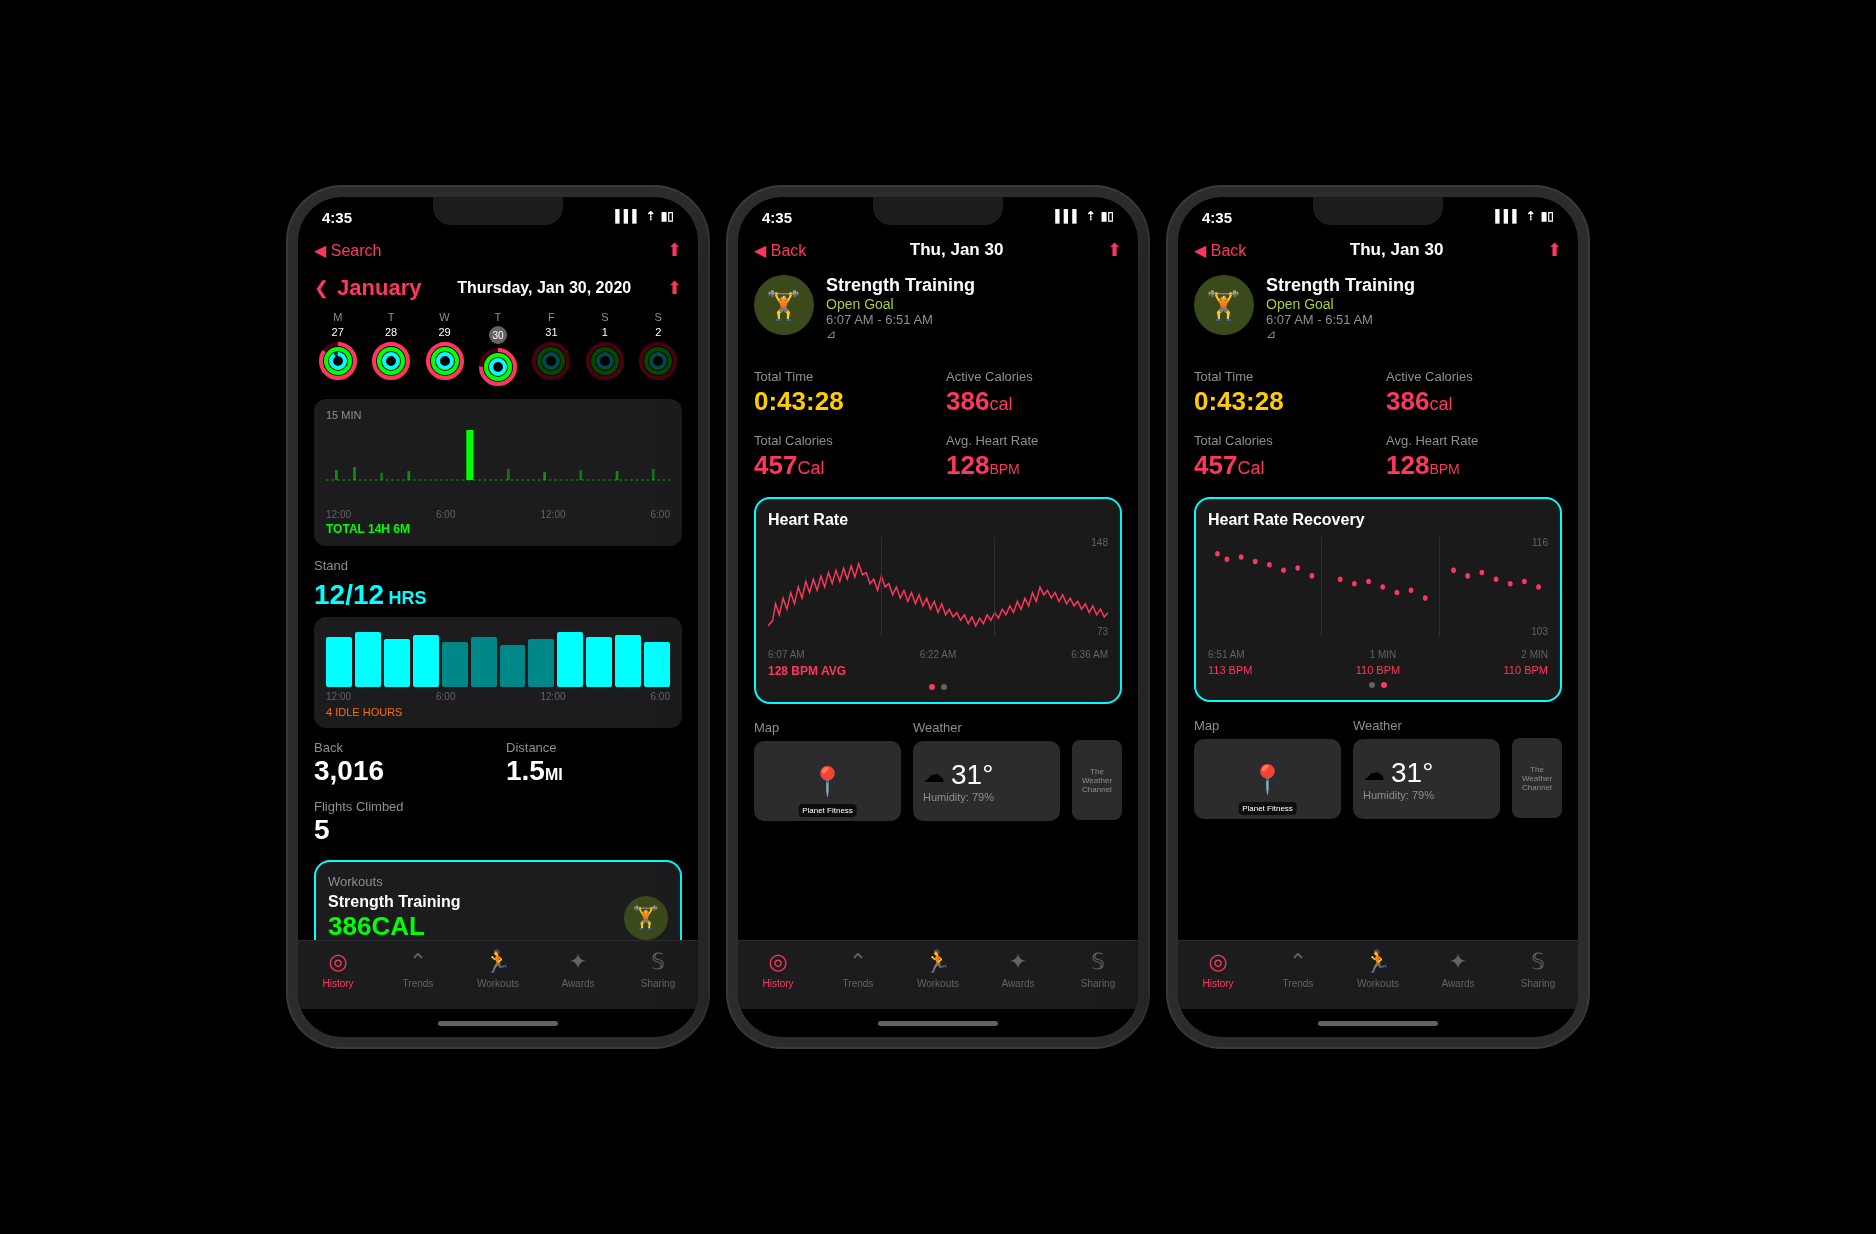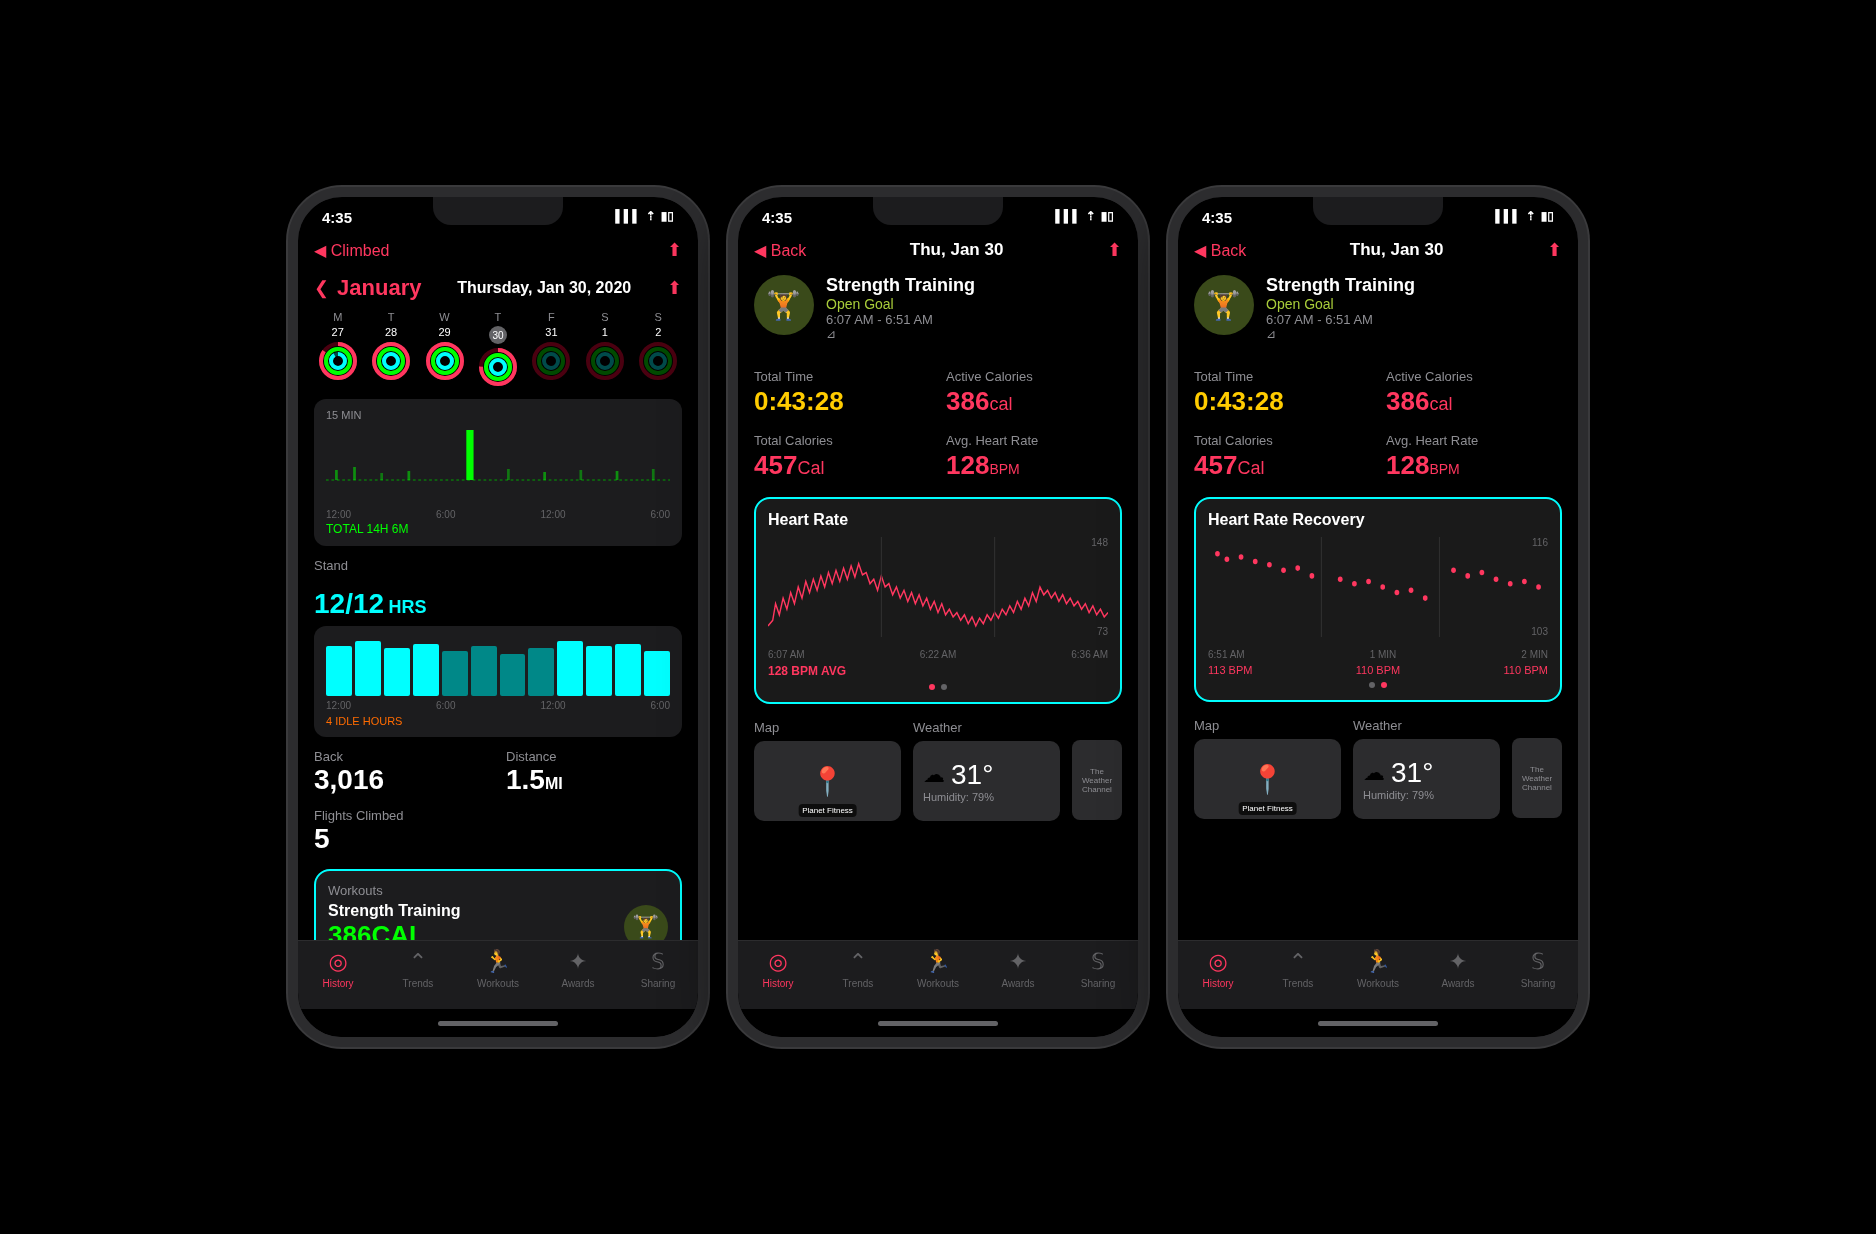--- a/index.html
+++ b/index.html
@@ -155,25 +155,25 @@
       height: 80px;
       position: relative;
       margin-bottom: 4px;
     }
     .chart-time-labels {
       display: flex;
       justify-content: space-between;
       color: #636366;
       font-size: 10px;
     }
-    .total-label { color: #00ff00; font-size: 12px; font-weight: 400; margin-top: 2px; }
+    .total-label { color: #00ff00; font-size: 12px; font-weight: 700; margin-top: 2px; }
 
     
     .stand-section { margin-bottom: 12px; }
-    .section-label { color: #8e8e93; font-size: 13px; margin-bottom: 15px; }
+    .section-label { color: #8e8e93; font-size: 13px; margin-bottom: 6px; }
     .section-value { color: #00ffff; font-size: 28px; font-weight: 700; }
     .section-unit { color: #00ffff; font-size: 18px; font-weight: 600; }
     .stand-bars-container {
       background: #1c1c1e;
       border-radius: 12px;
       padding: 10px 12px;
       margin-top: 6px;
     }
     .stand-bars {
       display: flex;
@@ -405,21 +405,21 @@
         <span class="status-time">4:35</span>
         <span>⊿ ▲</span>
         <div class="status-icons">
           <span>▌▌▌</span>
           <span>⇡</span>
           <span>▮▯</span>
         </div>
       </div>
 
       <div class="nav-bar">
-        <span class="nav-back">◀ Climbed</span>
+        <span class="nav-back">◀ Search</span>
         <span class="nav-title"></span>
         <span class="nav-icon">⬆</span>
       </div>
 
       <div class="content">
 
         <div class="month-header">
           <div style="display:flex;align-items:center;gap:8px;">
             <span style="color:#ff375f;font-size:18px;">❮</span>
             <span class="month-title">January</span>

